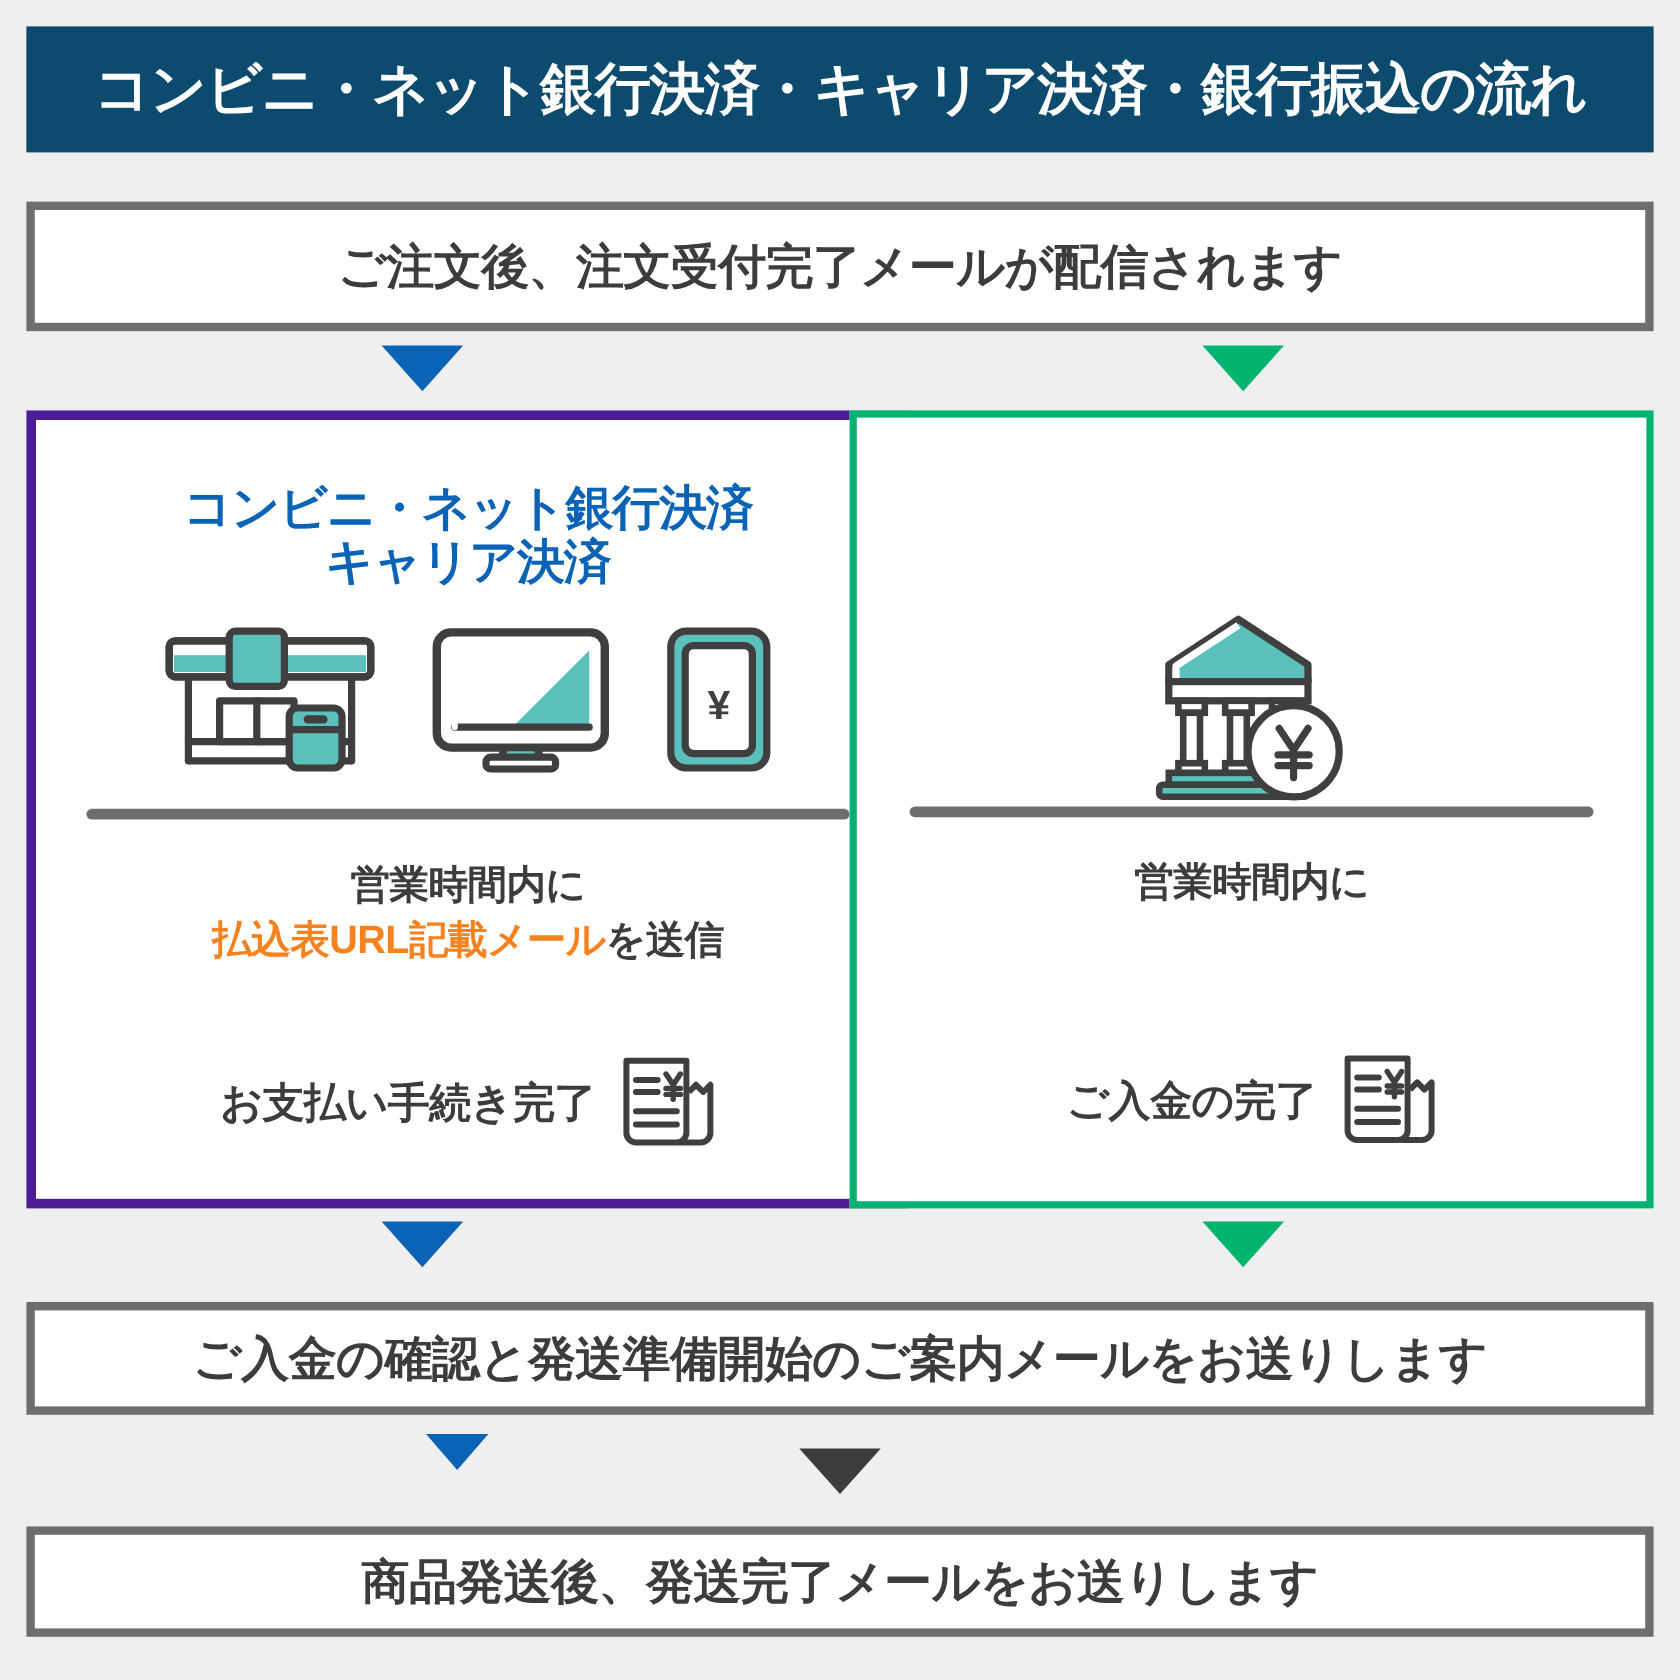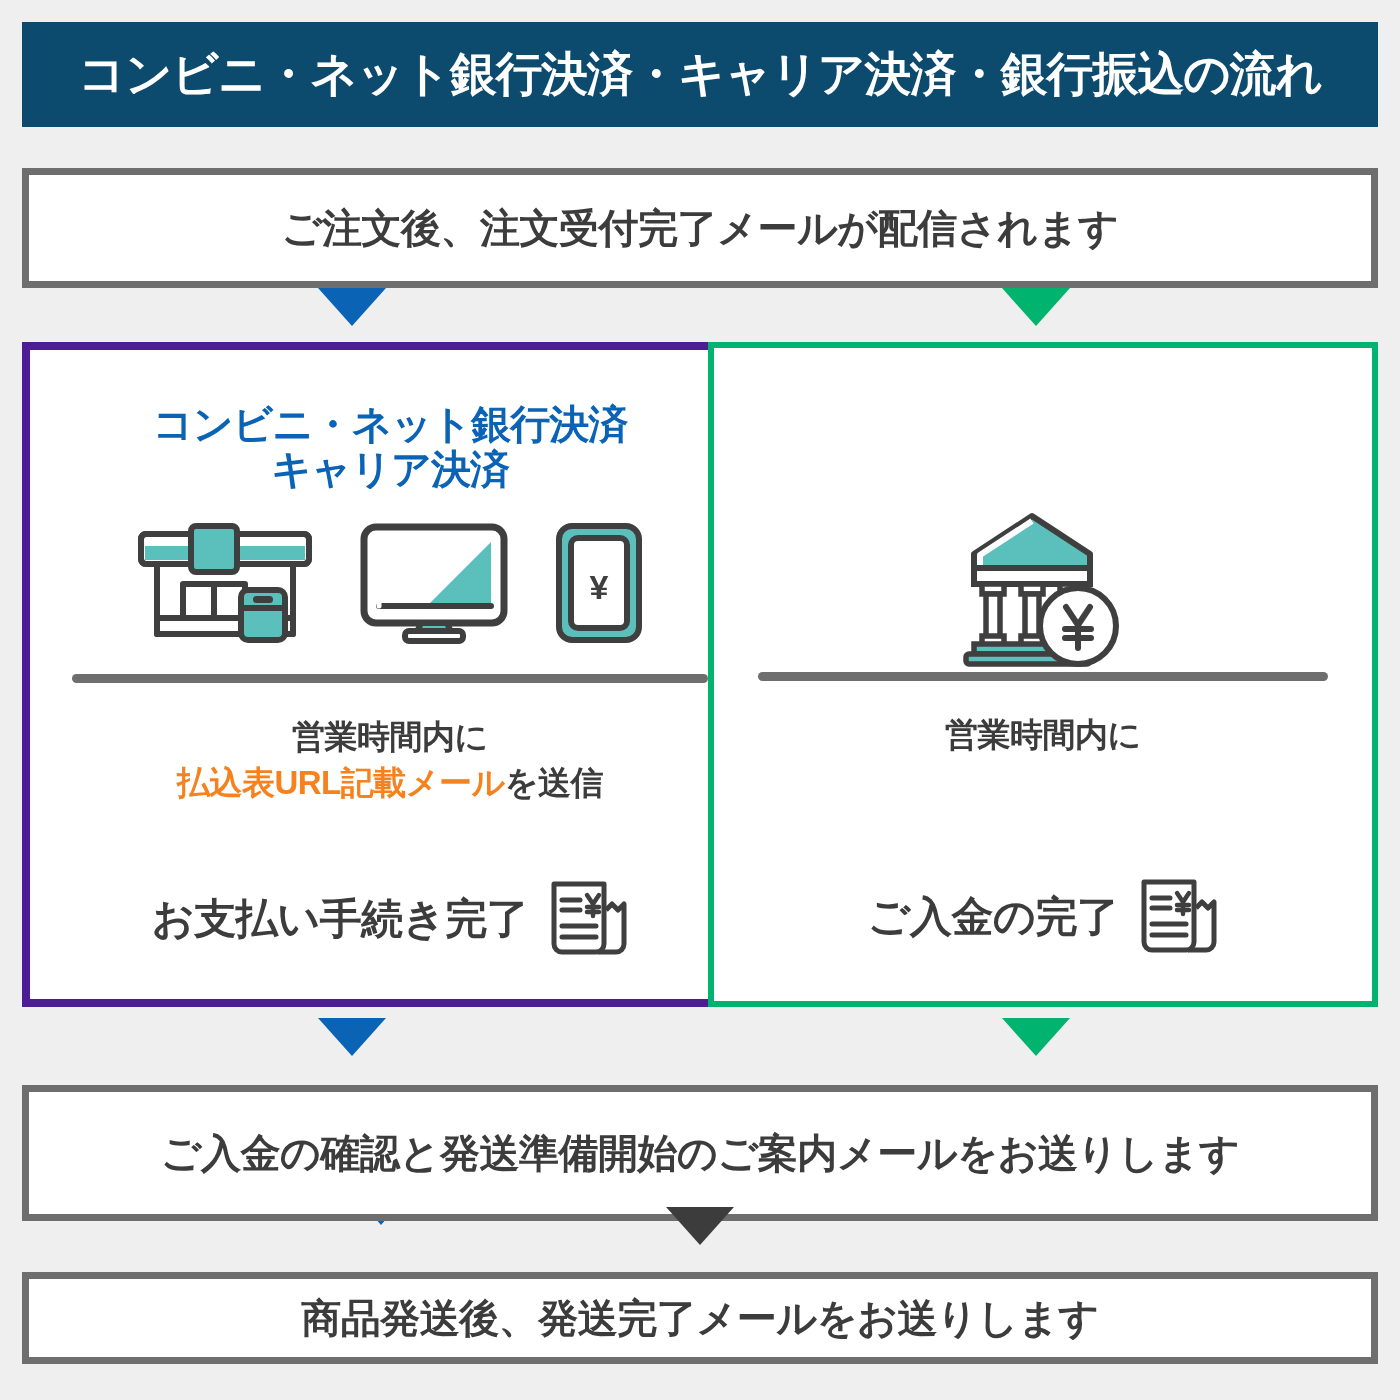--- a/index.html
+++ b/index.html
@@ -23,22 +23,22 @@
 
   
   .step-box{
     position:absolute;left:22px;width:1356px;
     background:#ffffff;border:7px solid #6e6e6e;box-sizing:border-box;
     display:flex;align-items:center;justify-content:center;
   }
   .step-box .step-text{
     color:#3c3c3c;font-size:40px;font-weight:bold;white-space:nowrap;letter-spacing:-0.5px;
   }
-  #step-order{top:168px;height:120px;}
-  #step-confirm{top:1085px;height:136px;}
+  #step-order{top:168px;height:108px;}
+  #step-confirm{top:1085px;height:94px;}
   #step-shipped{top:1272px;height:92px;}
 
   
   .arrow{
     position:absolute;width:0;height:0;
     border-left:34px solid transparent;border-right:34px solid transparent;
   }
   .arrow.blue{border-top:38px solid #0b63b5;}
   .arrow.green{border-top:38px solid #00b36e;}
   .arrow.dark{border-top:38px solid #3c3c3c;}
@@ -84,21 +84,21 @@
   }
   #panel-conv .panel-note{top:364px;}
   #panel-bank .panel-note{top:364px;}
   .panel-note .hl{color:#f5821f;}
 
   .panel-done{
     position:absolute;left:0;right:0;top:526px;
     display:flex;align-items:center;justify-content:center;gap:14px;
   }
   .panel-done .done-text{
-    font-size:42px;font-weight:bold;color:#3c3c3c;letter-spacing:-0.5px;white-space:nowrap;
+    font-size:35px;font-weight:bold;color:#3c3c3c;letter-spacing:-0.5px;white-space:nowrap;
   }
 </style>
 </head>
 <body>
 
 <div class="page">
 
   <div class="header-bar">
     <div class="title">コンビニ・ネット銀行決済・キャリア決済・銀行振込の流れ</div>
   </div>

